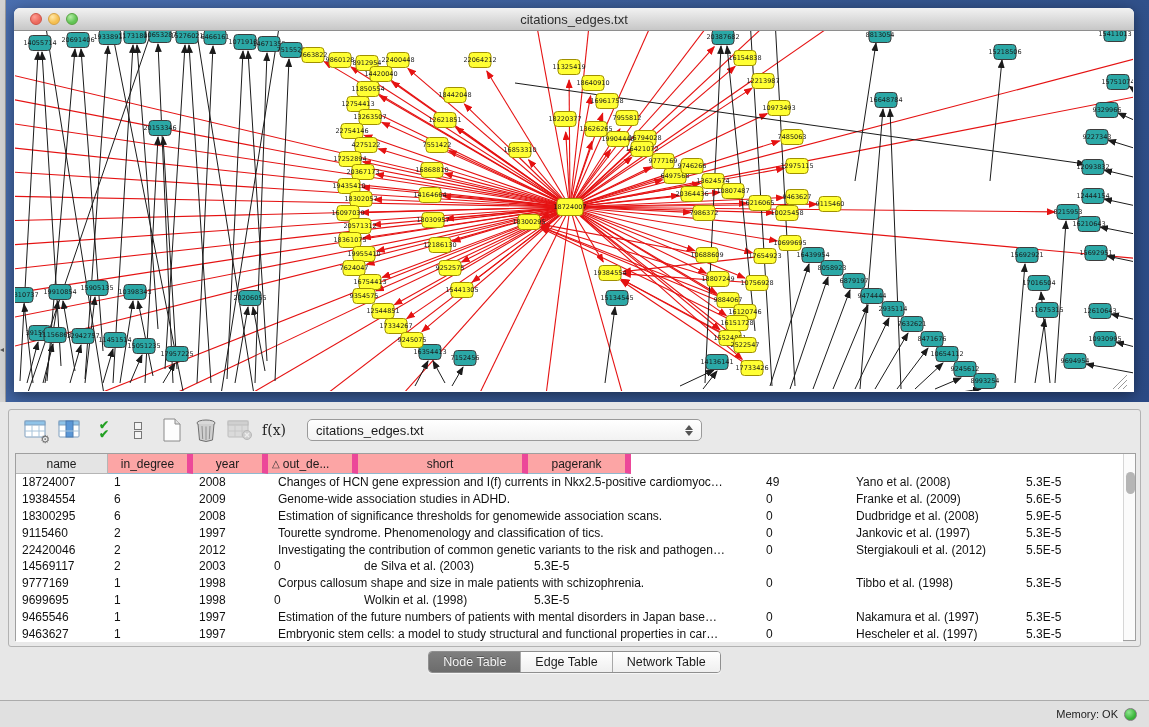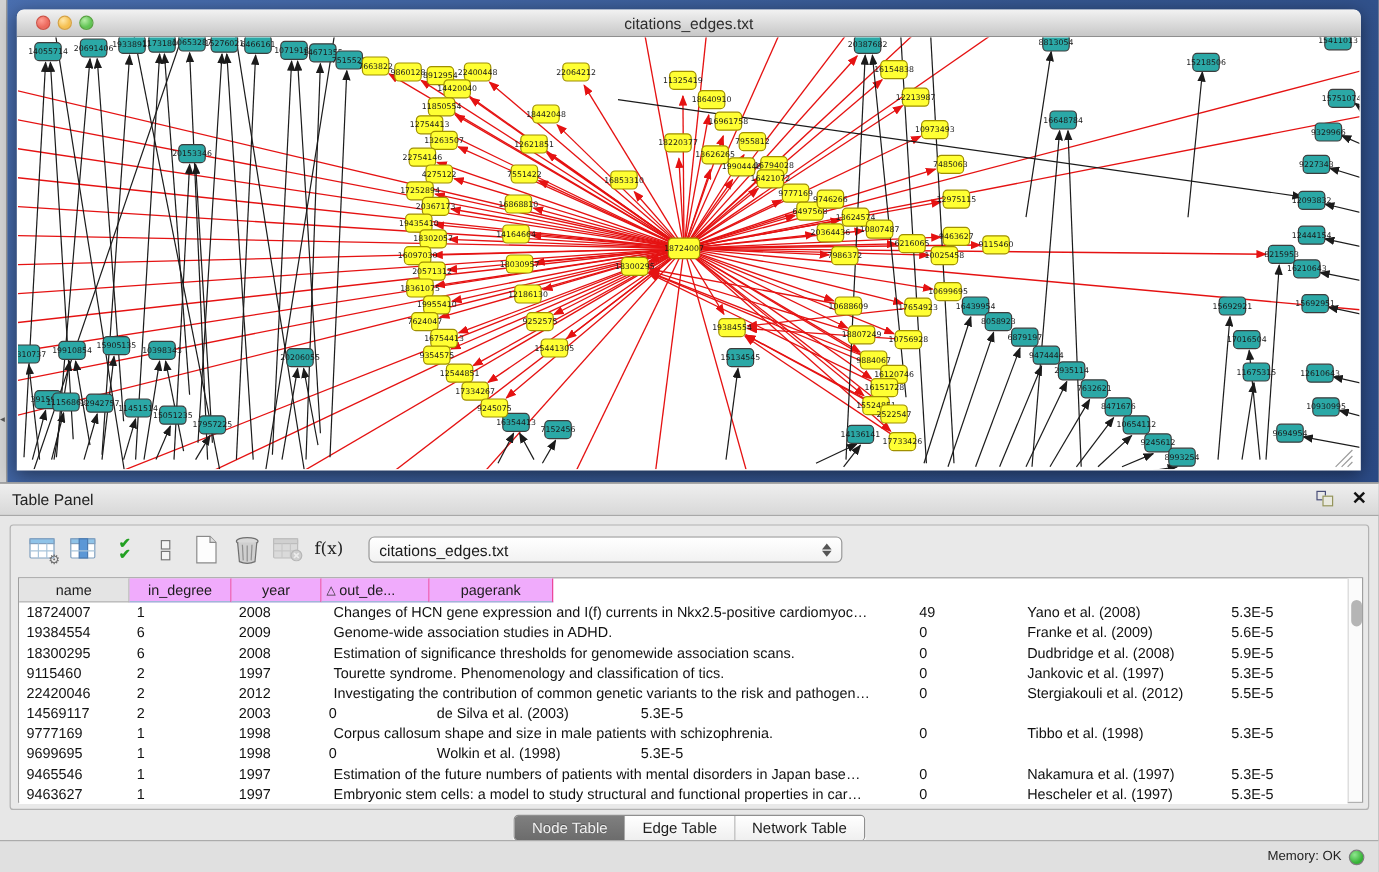--- a/index.html
+++ b/index.html
@@ -51,21 +51,21 @@
   .dropdown .dd-label{flex:1;}
   .dd-arrows{display:flex;flex-direction:column;gap:1px;}
   .dd-arrows i{display:block;width:0;height:0;border-left:4px solid transparent;border-right:4px solid transparent;}
   .dd-arrows .up{border-bottom:5px solid #555;}
   .dd-arrows .dn{border-top:5px solid #555;}
 
   .tablewrap{margin:3px 4px 0 6px;border:1px solid #9f9f9f;background:#fff;height:188px;
              display:flex;}
   .tbl{flex:1;}
   .thead{display:flex;height:20px;font-size:12px;color:#1c1c1c;}
-  .th{background:#f0abfc;border-right:1px solid #ec4899;border-bottom:1px solid #8fb9cf;
+  .th{background:#fca5a5;border-right:6px solid #ec4899;border-bottom:1px solid #8fb9cf;
       display:flex;align-items:center;justify-content:center;overflow:hidden;white-space:nowrap;}
   .th.gray{background:#e4e4e4;border-right:1px solid #b5b5b5;border-bottom:1px solid #b5b5b5;}
   .th.sorted{justify-content:flex-start;padding-left:4px;}
   .th .tri{font-size:10px;margin-right:3px;color:#333;}
   .tbody{font-size:12px;color:#111;}
   .tr{display:flex;height:16.8px;align-items:center;background:#fff;}
   .td{overflow:hidden;white-space:nowrap;padding-left:6px;}
   .td.title-cell{padding-left:10px;}
   .vscroll{width:13px;background:#fbfbfb;border-left:1px solid #d6d6d6;position:relative;}
   .vthumb{position:absolute;left:2px;top:18px;width:9px;height:22px;border-radius:5px;background:#b5b5b5;}
@@ -824,29 +824,20 @@
             <g>
               <rect x="764" y="204.5" width="22" height="15" rx="3.5" fill="#ffff33" stroke="#a09000" stroke-width="1"></rect>
               <text x="775" y="214.2" text-anchor="middle" font-size="6.5" fill="#1a1a1a" font-family="DejaVu Sans, sans-serif">10699695</text>
             </g>
           </svg>
       </div>
     </div>
   </div>
 
   <div class="table-panel">
-    <div class="panel-header">
-      <span>Table Panel</span>
-      <span class="spacer"></span>
-      <span class="float-icon">
-        <i class="sq-back"></i>
-          <i class="sq-front"></i>
-      </span>
-      <span class="close-x">✕</span>
-    </div>
 
     <div class="panel-body">
       <div class="group">
 
         <div class="toolbar">
           <span class="tbtn">
             <svg width="24" height="20">
                 <rect x="1" y="1" width="20" height="16" rx="1" fill="#fff" stroke="#7f9fbf"></rect>
                 <rect x="1" y="1" width="20" height="4" fill="#8fc3e8" stroke="#7f9fbf"></rect>
                 <line x1="8" y1="5" x2="8" y2="17" stroke="#a8c4da"></line>
@@ -919,20 +910,23 @@
                 <div class="th" style="width: 85px;">
                   <span>in_degree</span>
                 </div>
                 <div class="th" style="width: 75px;">
                   <span>year</span>
                 </div>
                 <div class="th sorted" style="width: 90px;">
                   <span class="tri">△</span>
                   <span>out_de...</span>
                 </div>
+                <div class="th" style="width: 170px;">
+                  <span>short</span>
+                </div>
                 <div class="th" style="width: 103px; text-align: right;">
                   <span>pagerank</span>
                 </div>
               </div>
             <div class="tbody" id="tbody">
                 <div class="tr">
                   <div class="td" style="width: 92px;">18724007</div>
                   <div class="td" style="width: 85px;">1</div>
                   <div class="td" style="width: 75px;">2008</div>
                   <div class="td title-cell" style="width: 492px;">Changes of HCN gene expression and I(f) currents in Nkx2.5-positive cardiomyoc…</div>

